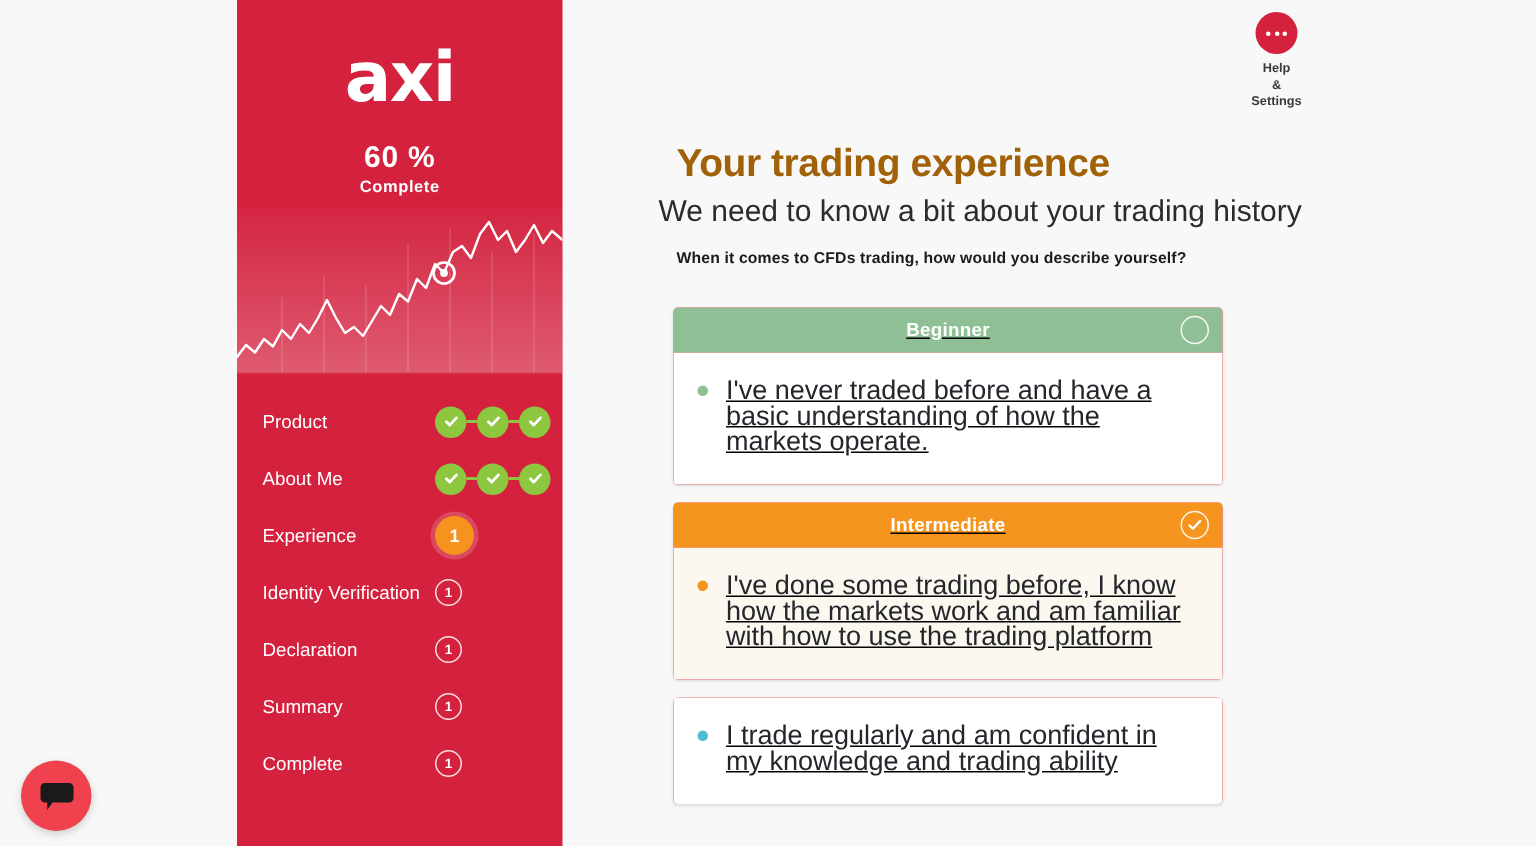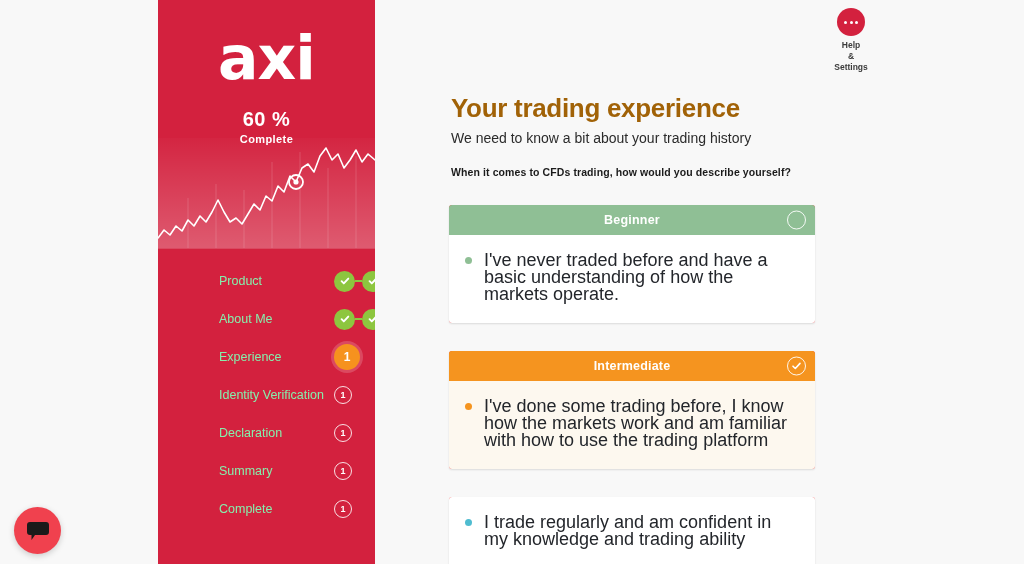--- a/index.html
+++ b/index.html
@@ -37,21 +37,21 @@
   }
 
   .logo-wrap {
     padding-top: 28px;
     text-align: center;
     position: relative;
     z-index: 3;
   }
   .logo-axi {
     display: inline-block;
-    font-size: 60px;
+    font-size: 46px;
     font-weight: bold;
     color: #ffffff;
     letter-spacing: -1px;
     line-height: 1;
     position: relative;
     font-family: "DejaVu Sans", sans-serif;
   }
 
   .progress-pct {
     margin-top: 20px;
@@ -101,25 +101,24 @@
   }
 
   .step-row {
     display: flex;
     align-items: center;
     min-height: 38px;
     padding: 3px 0;
   }
   .step-label {
     flex: 0 0 118px;
-    color: #86efac;
+    color: #ffffff;
     font-size: 12.5px;
     line-height: 17px;
     padding-left: 5px;
-    margin-left: 44px;
   }
   .step-row.active .step-label {
     font-weight: normal;
   }
   .step-icons {
     flex: 1;
     display: flex;
     align-items: center;
     justify-content: flex-start;
     position: relative;
@@ -188,23 +187,23 @@
     position: absolute;
     left: 76px;
     top: 93px;
     font-size: 26px;
     font-weight: bold;
     color: #a16207;
     letter-spacing: -0.3px;
   }
   .page-subtitle {
     position: absolute;
-    left: 76px;
+    left: 64px;
     top: 130px;
-    font-size: 14px;
+    font-size: 20px;
     color: #2b2b2b;
   }
   .question {
     position: absolute;
     left: 76px;
     top: 166px;
     font-size: 10.5px;
     font-weight: bold;
     color: #1b1b1b;
     letter-spacing: 0.1px;
@@ -214,23 +213,24 @@
     position: absolute;
     left: 74px;
     top: 205px;
     width: 366px;
   }
 
   .option-card {
     width: 366px;
     border-radius: 3px;
     overflow: hidden;
-    margin-bottom: 28px;
+    margin-bottom: 12px;
     box-shadow: 0 1px 2px rgba(0,0,0,0.12);
     background: #ef4444;
+    text-decoration: underline;
   }
 
   .option-head {
     position: relative;
     height: 30px;
     display: flex;
     align-items: center;
     justify-content: center;
   }
   .option-head-title {

